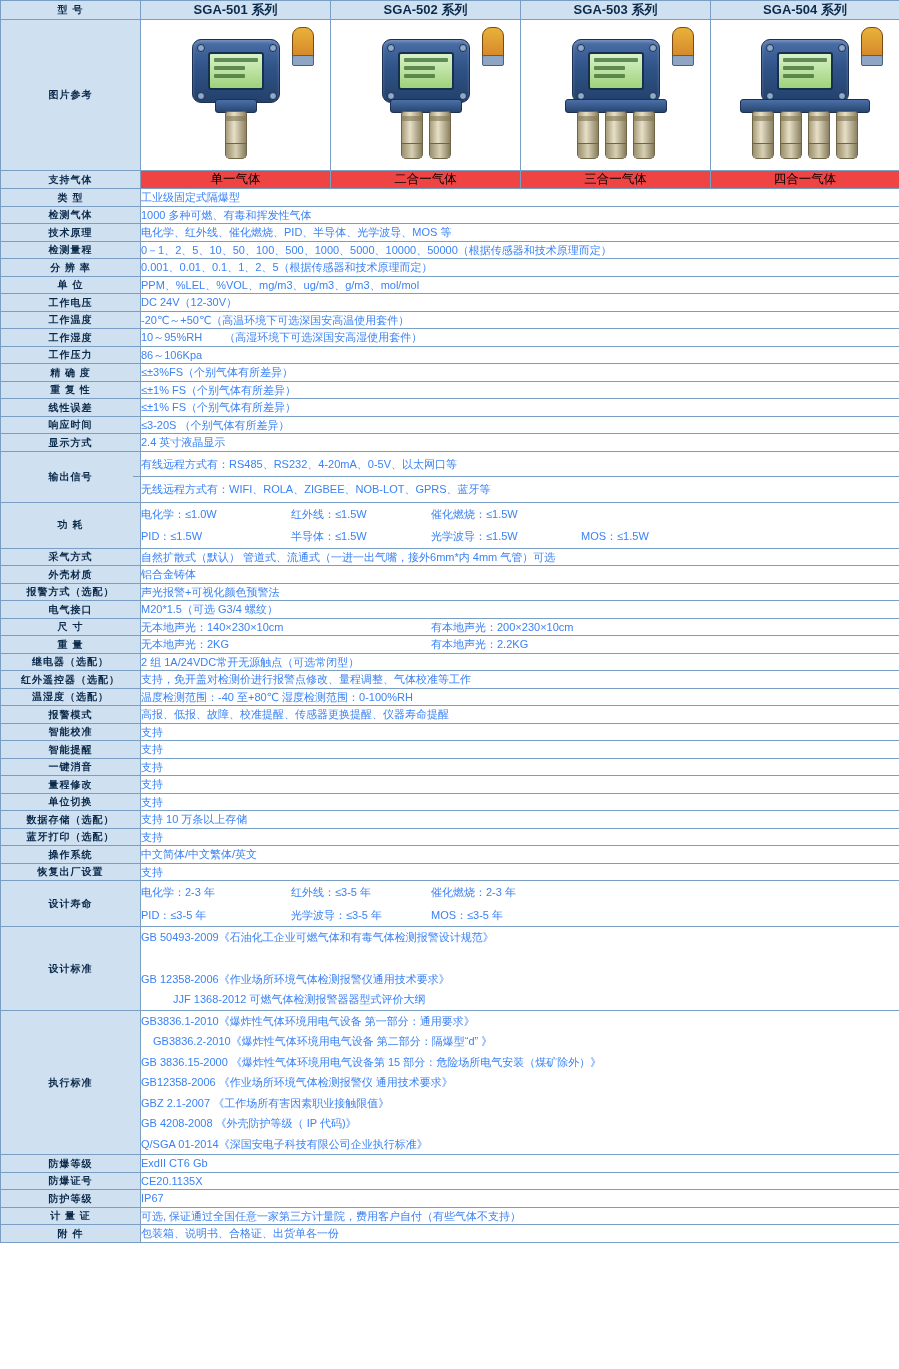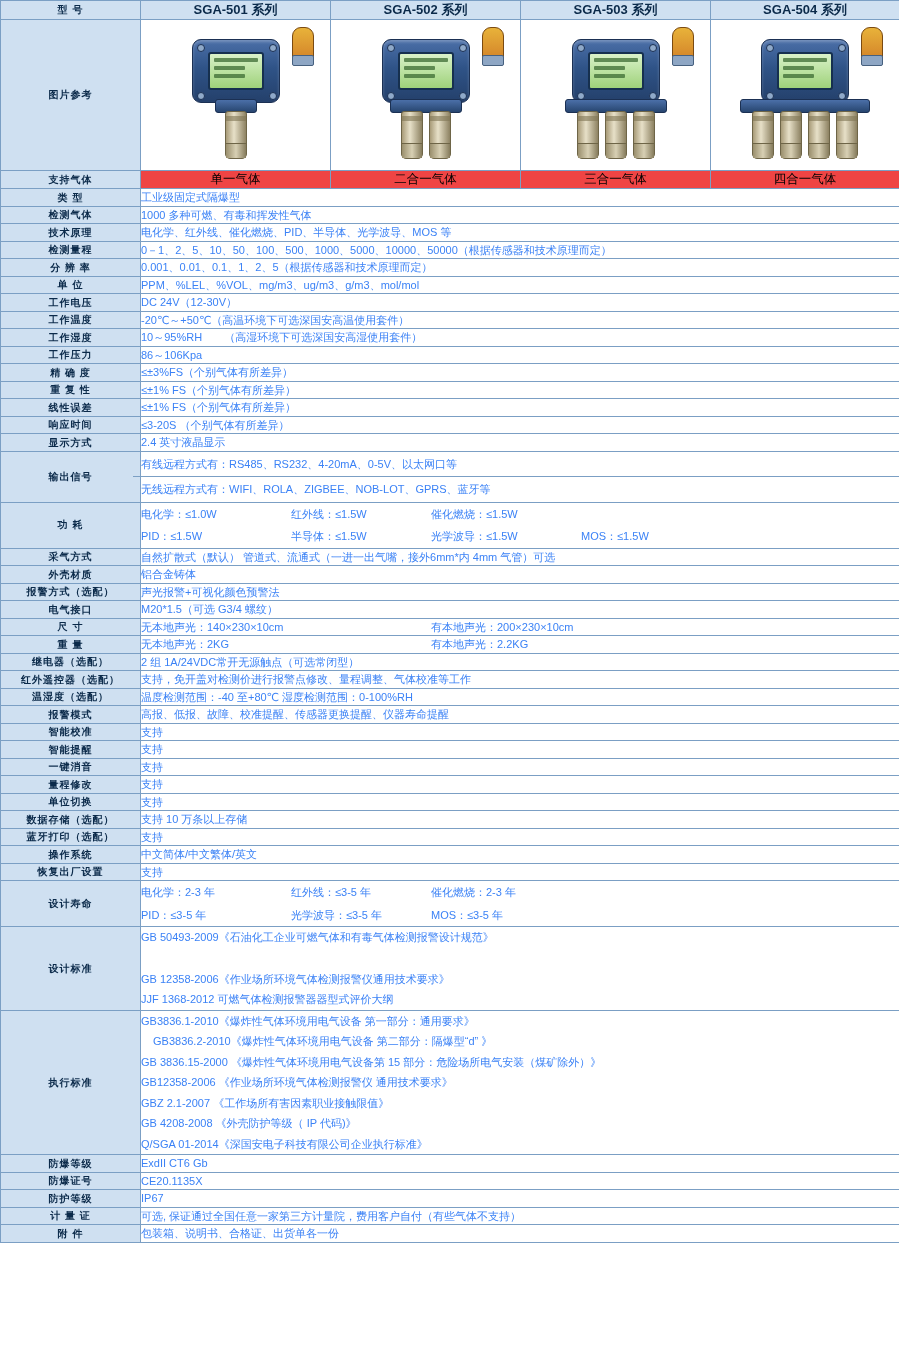--- a/index.html
+++ b/index.html
@@ -528,21 +528,21 @@
               <div class="c2">光学波导：≤3-5 年</div>
               <div class="c3">MOS：≤3-5 年</div>
             </div>
           </td>
         </tr>
         <tr>
           <td class="label">设计标准</td>
           <td class="val multiline" colspan="4">
             <div style="padding: 2px 0px;">GB 50493-2009《石油化工企业可燃气体和有毒气体检测报警设计规范》</div>
             <div style="padding: 2px 0px; margin-top: 21px;">GB 12358-2006《作业场所环境气体检测报警仪通用技术要求》</div>
-            <div style="padding: 2px 0px;">JJF 1368-2012 可燃气体检测报警器器型式评价大纲</div>
+            <div style="padding: 2px 0px; margin-left: 32px;">JJF 1368-2012 可燃气体检测报警器器型式评价大纲</div>
           </td>
         </tr>
         <tr>
           <td class="label">执行标准</td>
           <td class="val multiline" colspan="4">
             <div style="padding: 2px 0px;">GB3836.1-2010《爆炸性气体环境用电气设备 第一部分：通用要求》</div>
             <div style="padding: 2px 12px;">GB3836.2-2010《爆炸性气体环境用电气设备 第二部分：隔爆型“d”  》</div>
             <div style="padding: 2px 0px;">GB 3836.15-2000 《爆炸性气体环境用电气设备第 15 部分：危险场所电气安装（煤矿除外）》</div>
             <div style="padding: 2px 0px;">GB12358-2006 《作业场所环境气体检测报警仪 通用技术要求》</div>
             <div style="padding: 2px 0px;">GBZ 2.1-2007 《工作场所有害因素职业接触限值》</div>

